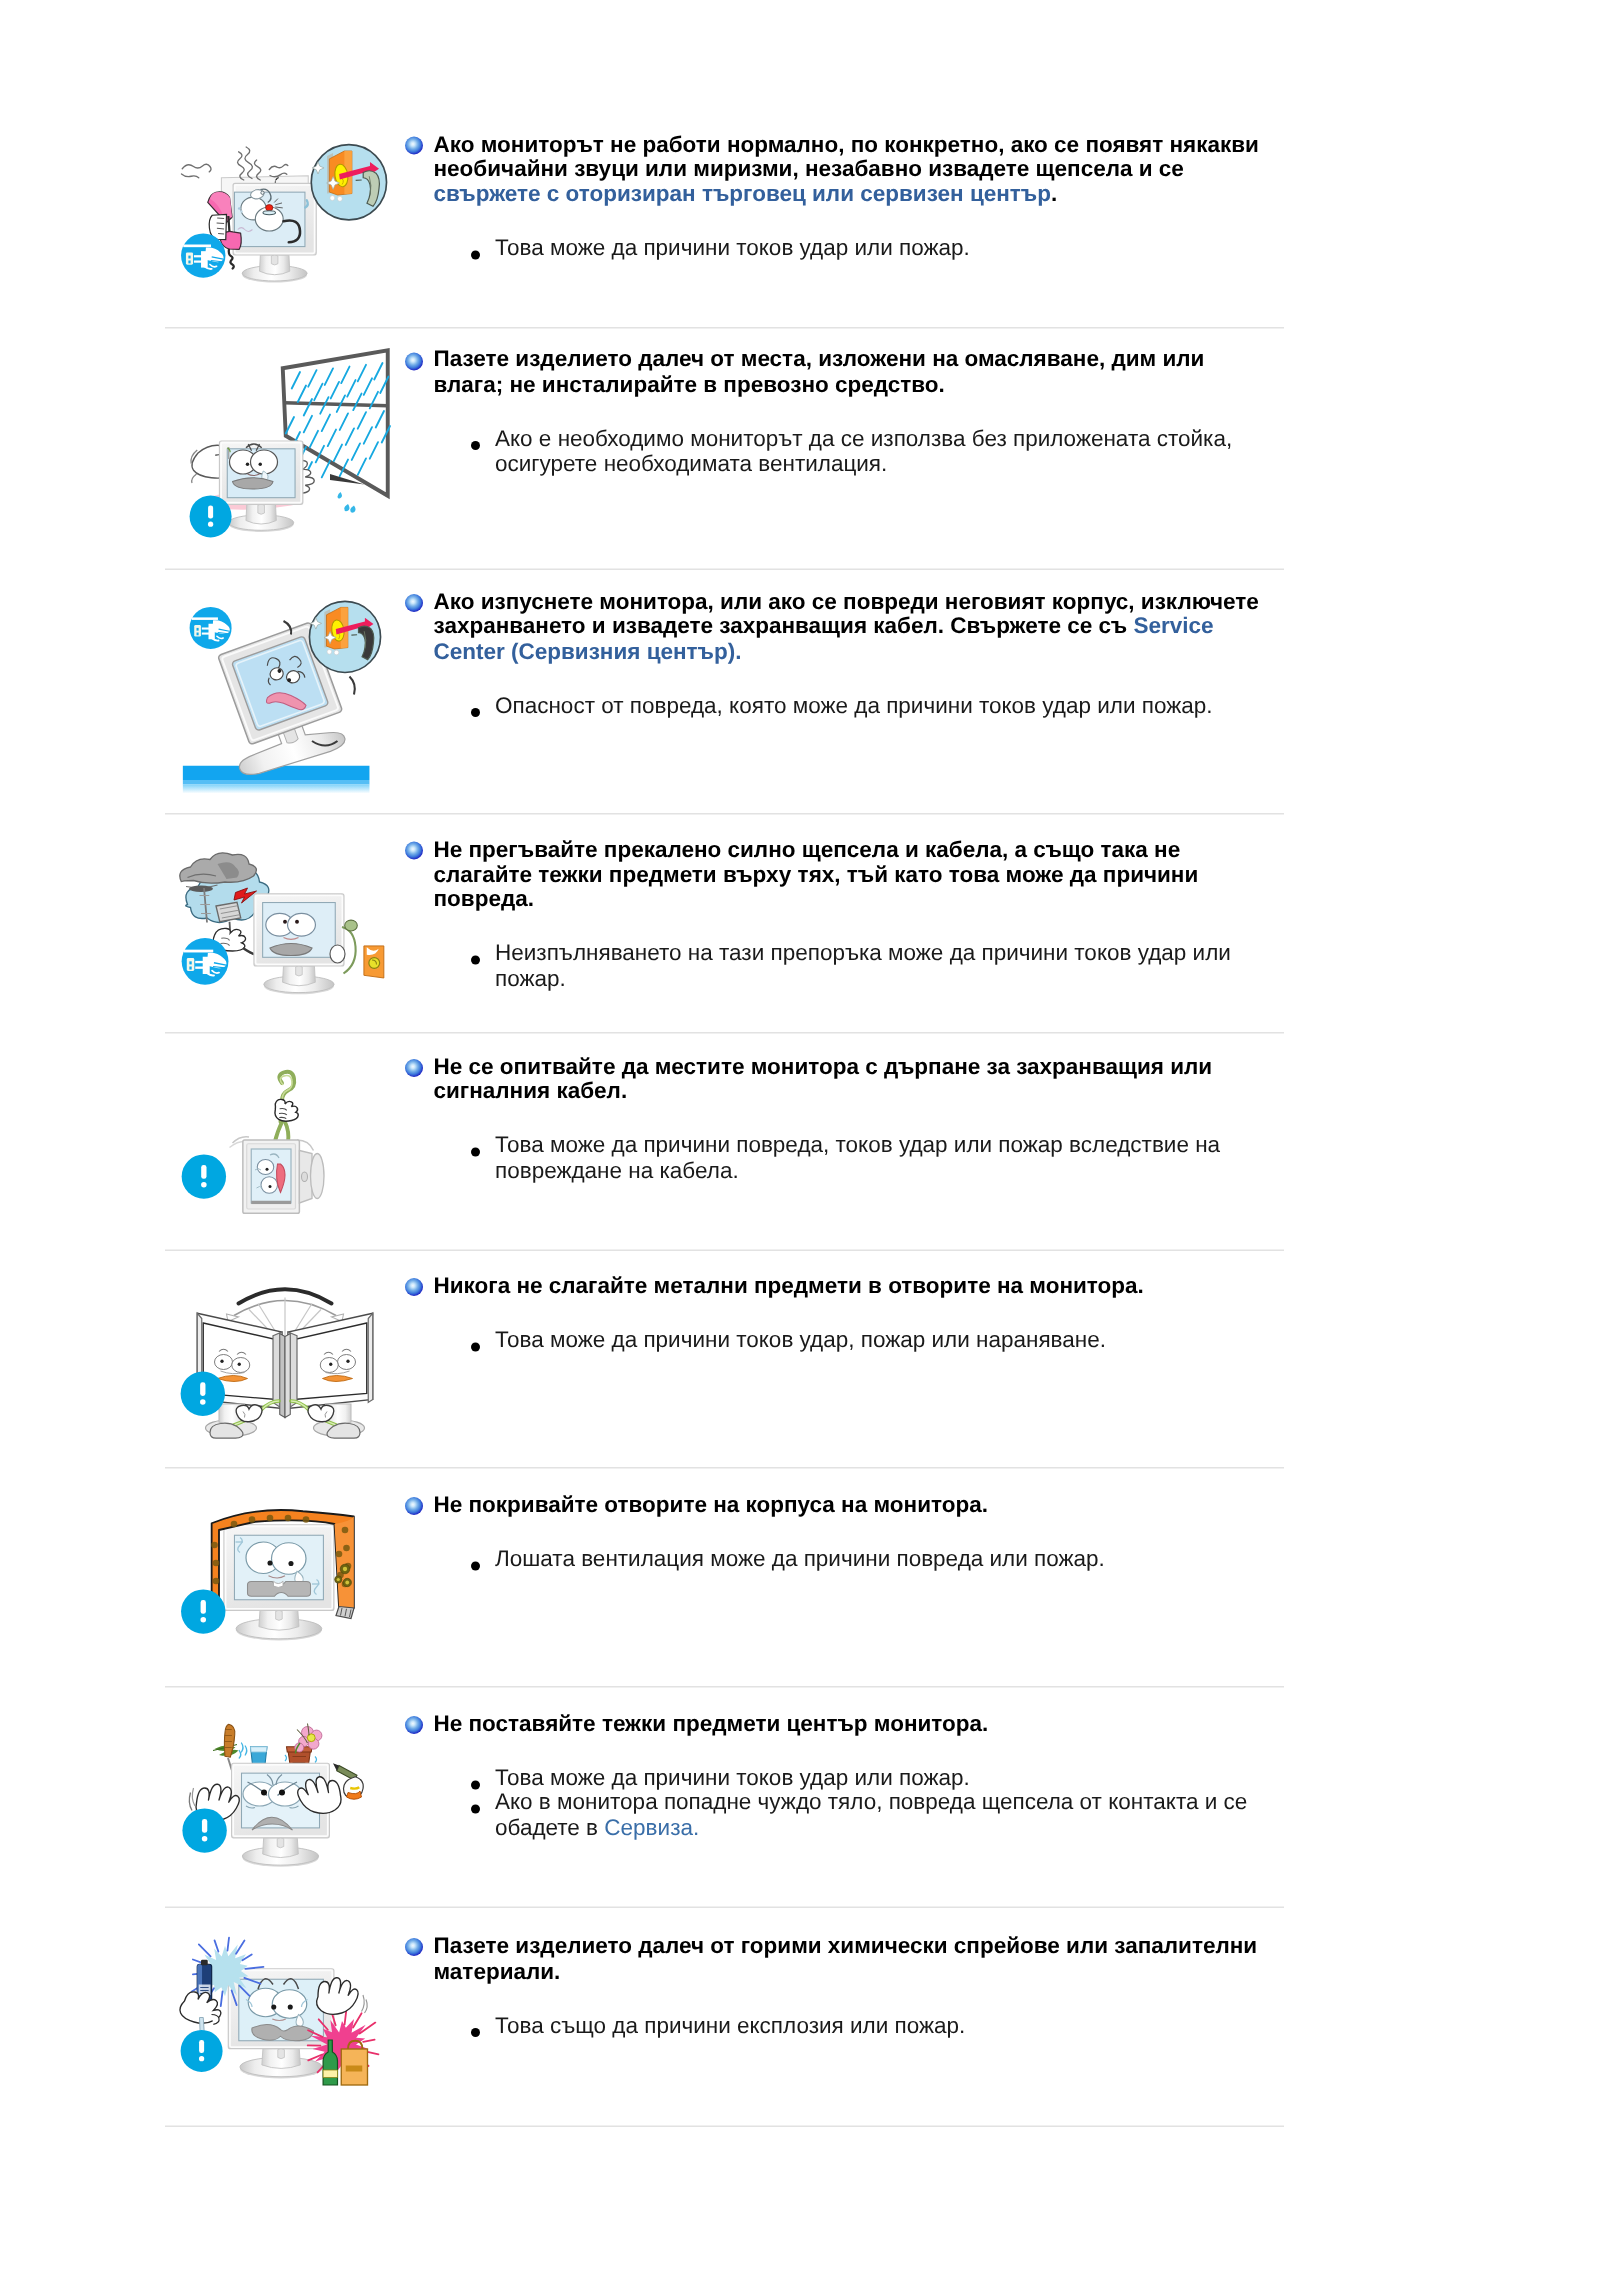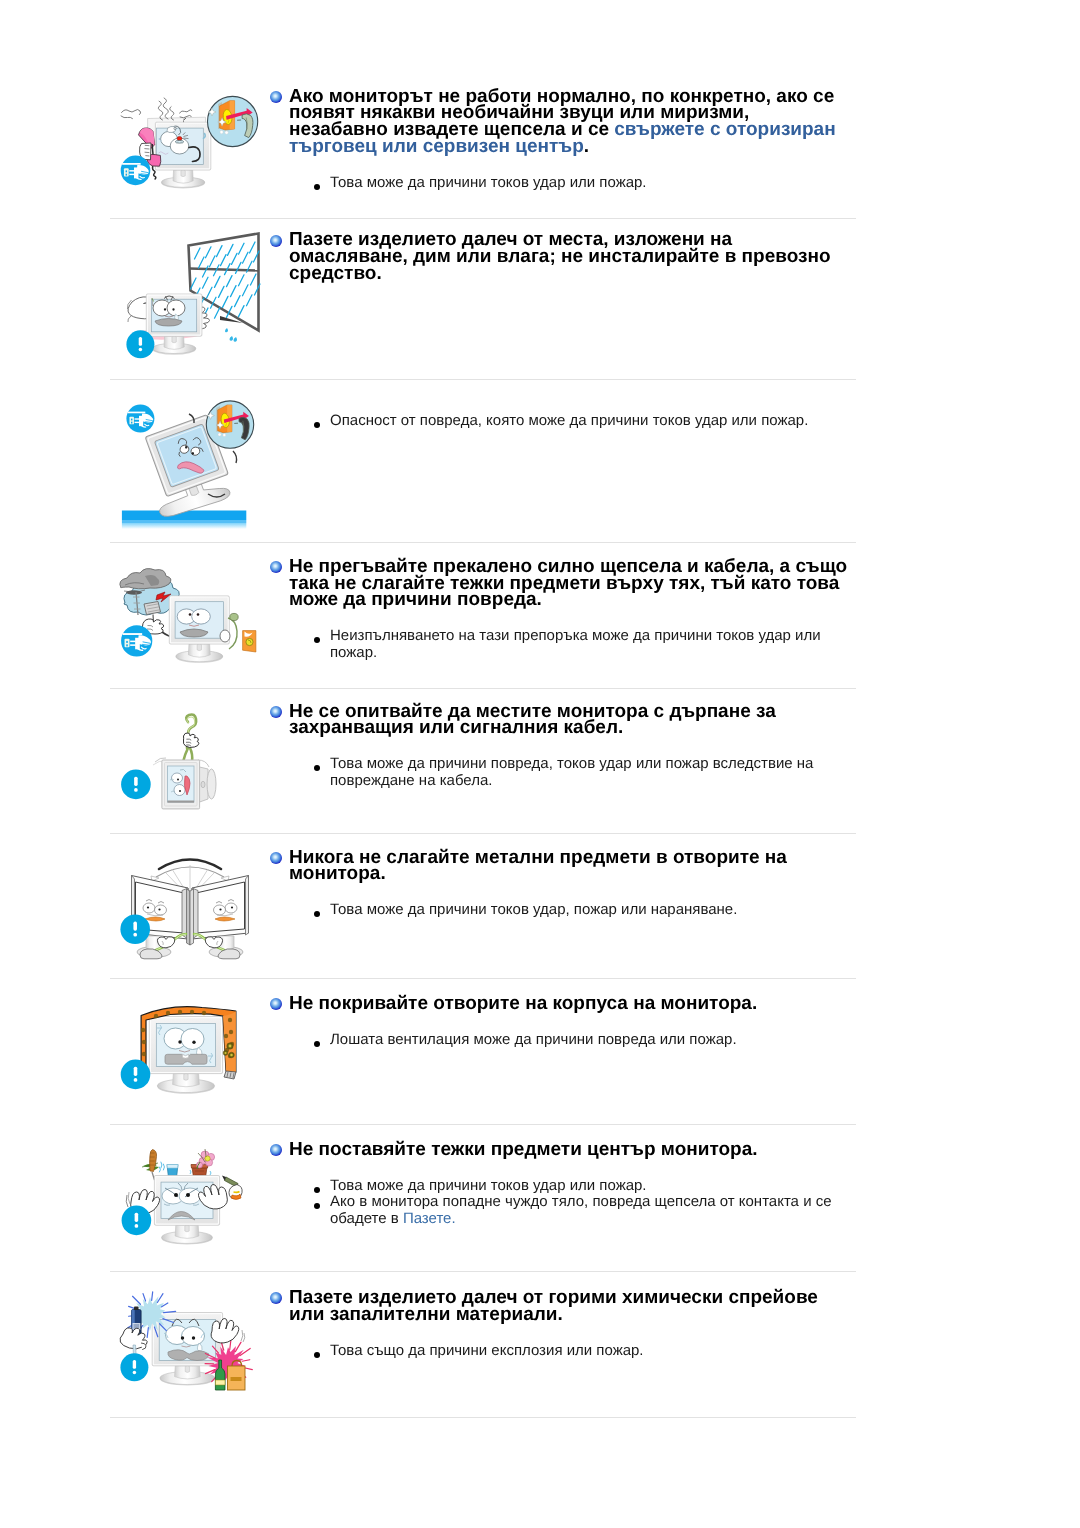--- a/index.html
+++ b/index.html
@@ -5,21 +5,21 @@
   html,body{margin:0;padding:0;background:#ffffff;}
   body{width:1080px;height:1528px;font-family:"Liberation Sans",sans-serif;-webkit-font-smoothing:antialiased;text-rendering:geometricPrecision;}
   .page{position:relative;width:1080px;height:1528px;background:#fff;}
   .section{position:absolute;left:110px;width:746px;}
   .sep{position:absolute;left:110px;width:746px;height:1px;background:#e2e2e2;}
   .fig{position:absolute;width:160px;}
   .body{position:absolute;left:160px;width:580px;}
   .hd{position:relative;padding-left:19px;}
   .hd-bullet{position:absolute;left:0px;top:2.5px;width:12px;height:12px;border-radius:50%;
      background:radial-gradient(circle at 44% 42%, #f2f8ff 0%, #c9e6fa 14%, #74aee8 34%, #3f7ddd 52%, #1a1ac0 74%, #2b2bd6 88%, #7b9be8 100%);}
-  .hd-text{font-size:19px;font-weight:bold;line-height:16.7px;color:#000;}
+  .hd-text{font-size:15px;font-weight:bold;line-height:16.7px;color:#000;}
   .hd-text .blue{color:#33609c;}
   ul.sub{margin:0;padding:0;list-style:none;margin-top:19.4px;}
   ul.sub li{position:relative;padding-left:60px;font-size:15px;line-height:16.7px;color:#1a1a1a;}
   ul.sub li:before{content:"";position:absolute;left:44px;top:9px;width:6px;height:6px;border-radius:50%;background:#000;}
   ul.sub li .blue{color:#3a6ea8;}
 </style>
 </head>
 <body>
 
 <div class="page">
@@ -266,20 +266,21 @@
               <rect x="28.72" y="109.02" width="3.36" height="8.68" rx="1.54" fill="#fff"></rect>
               <circle cx="30.4" cy="121.47999999999999" r="1.75" fill="#fff"></circle>
             </g>
           </svg></div>
         <div class="body">
           <div class="hd">
             <span class="hd-bullet"></span>
             <div class="hd-text"><span>Пазете изделието далеч от места, изложени на омасляване, дим или влага; не инсталирайте в превозно средство.</span></div>
           </div>
           <ul class="sub">
+            <li><span>Ако е необходимо мониторът да се използва без приложената стойка, осигурете необходимата вентилация.</span></li>
           </ul>
         </div>
       </div>
       <div class="section" style="top: 393.5px;">
         <div class="fig" style="top:-5px"><svg width="160" height="142" viewBox="0 0 160 142">
             <defs>
               <linearGradient id="gbase" x1="0" y1="0" x2="1" y2="0">
                 <stop offset="0" stop-color="#c9c9c9"></stop>
                 <stop offset="0.18" stop-color="#ededed"></stop>
                 <stop offset="0.45" stop-color="#ffffff"></stop>
@@ -361,20 +362,24 @@
                 <polygon points="100.57,22.80 101.69,25.47 104.36,26.59 101.69,27.72 100.57,30.39 99.44,27.72 96.77,26.59 99.44,25.47"></polygon>
                 <polygon points="110.05,32.05 111.24,34.88 114.08,36.07 111.24,37.27 110.05,40.10 108.85,37.27 106.02,36.07 108.85,34.88"></polygon>
               </g>
               <g fill="#fff" stroke="#cfcfcf" stroke-width="0.4">
                 <circle cx="109.572" cy="45.554" r="1.5405"></circle>
                 <circle cx="114.312" cy="46.028" r="1.5405"></circle>
               </g>
             </g>
           </svg></div>
         <div class="body">
+          <div class="hd">
+            <span class="hd-bullet"></span>
+            <div class="hd-text"><span>Ако изпуснете монитора, или ако се повреди неговият корпус, изключете захранването и извадете захранващия кабел. Свържете се съ </span><span class="blue">Service Center (Сервизния център).</span></div>
+          </div>
           <ul class="sub">
             <li><span>Опасност от повреда, която може да причини токов удар или пожар.</span></li>
           </ul>
         </div>
       </div>
       <div class="section" style="top: 558.8px;">
         <div class="fig" style="top:-4px"><svg width="160" height="134" viewBox="0 0 160 134">
             <defs>
               <linearGradient id="gbase" x1="0" y1="0" x2="1" y2="0">
                 <stop offset="0" stop-color="#c9c9c9"></stop>
@@ -887,21 +892,21 @@
               <circle cx="26.4" cy="87.876" r="1.85" fill="#fff"></circle>
             </g>
           </svg></div>
         <div class="body">
           <div class="hd">
             <span class="hd-bullet"></span>
             <div class="hd-text"><span>Не поставяйте тежки предмети център монитора.</span></div>
           </div>
           <ul class="sub">
             <li><span>Това може да причини токов удар или пожар.</span></li>
-            <li><span>Ако в монитора попадне чуждо тяло, повреда щепсела от контакта и се обадете в </span><span class="blue">Пазете.</span></li>
+            <li><span>Ако в монитора попадне чуждо тяло, повреда щепсела от контакта и се обадете в </span><span class="blue">Сервиза.</span></li>
           </ul>
         </div>
       </div>
       <div class="section" style="top: 1289.9px;">
         <div class="fig" style="top:0px"><svg width="160" height="135" viewBox="0 0 160 135">
             <defs>
               <linearGradient id="gbase" x1="0" y1="0" x2="1" y2="0">
                 <stop offset="0" stop-color="#c9c9c9"></stop>
                 <stop offset="0.18" stop-color="#ededed"></stop>
                 <stop offset="0.45" stop-color="#ffffff"></stop>

